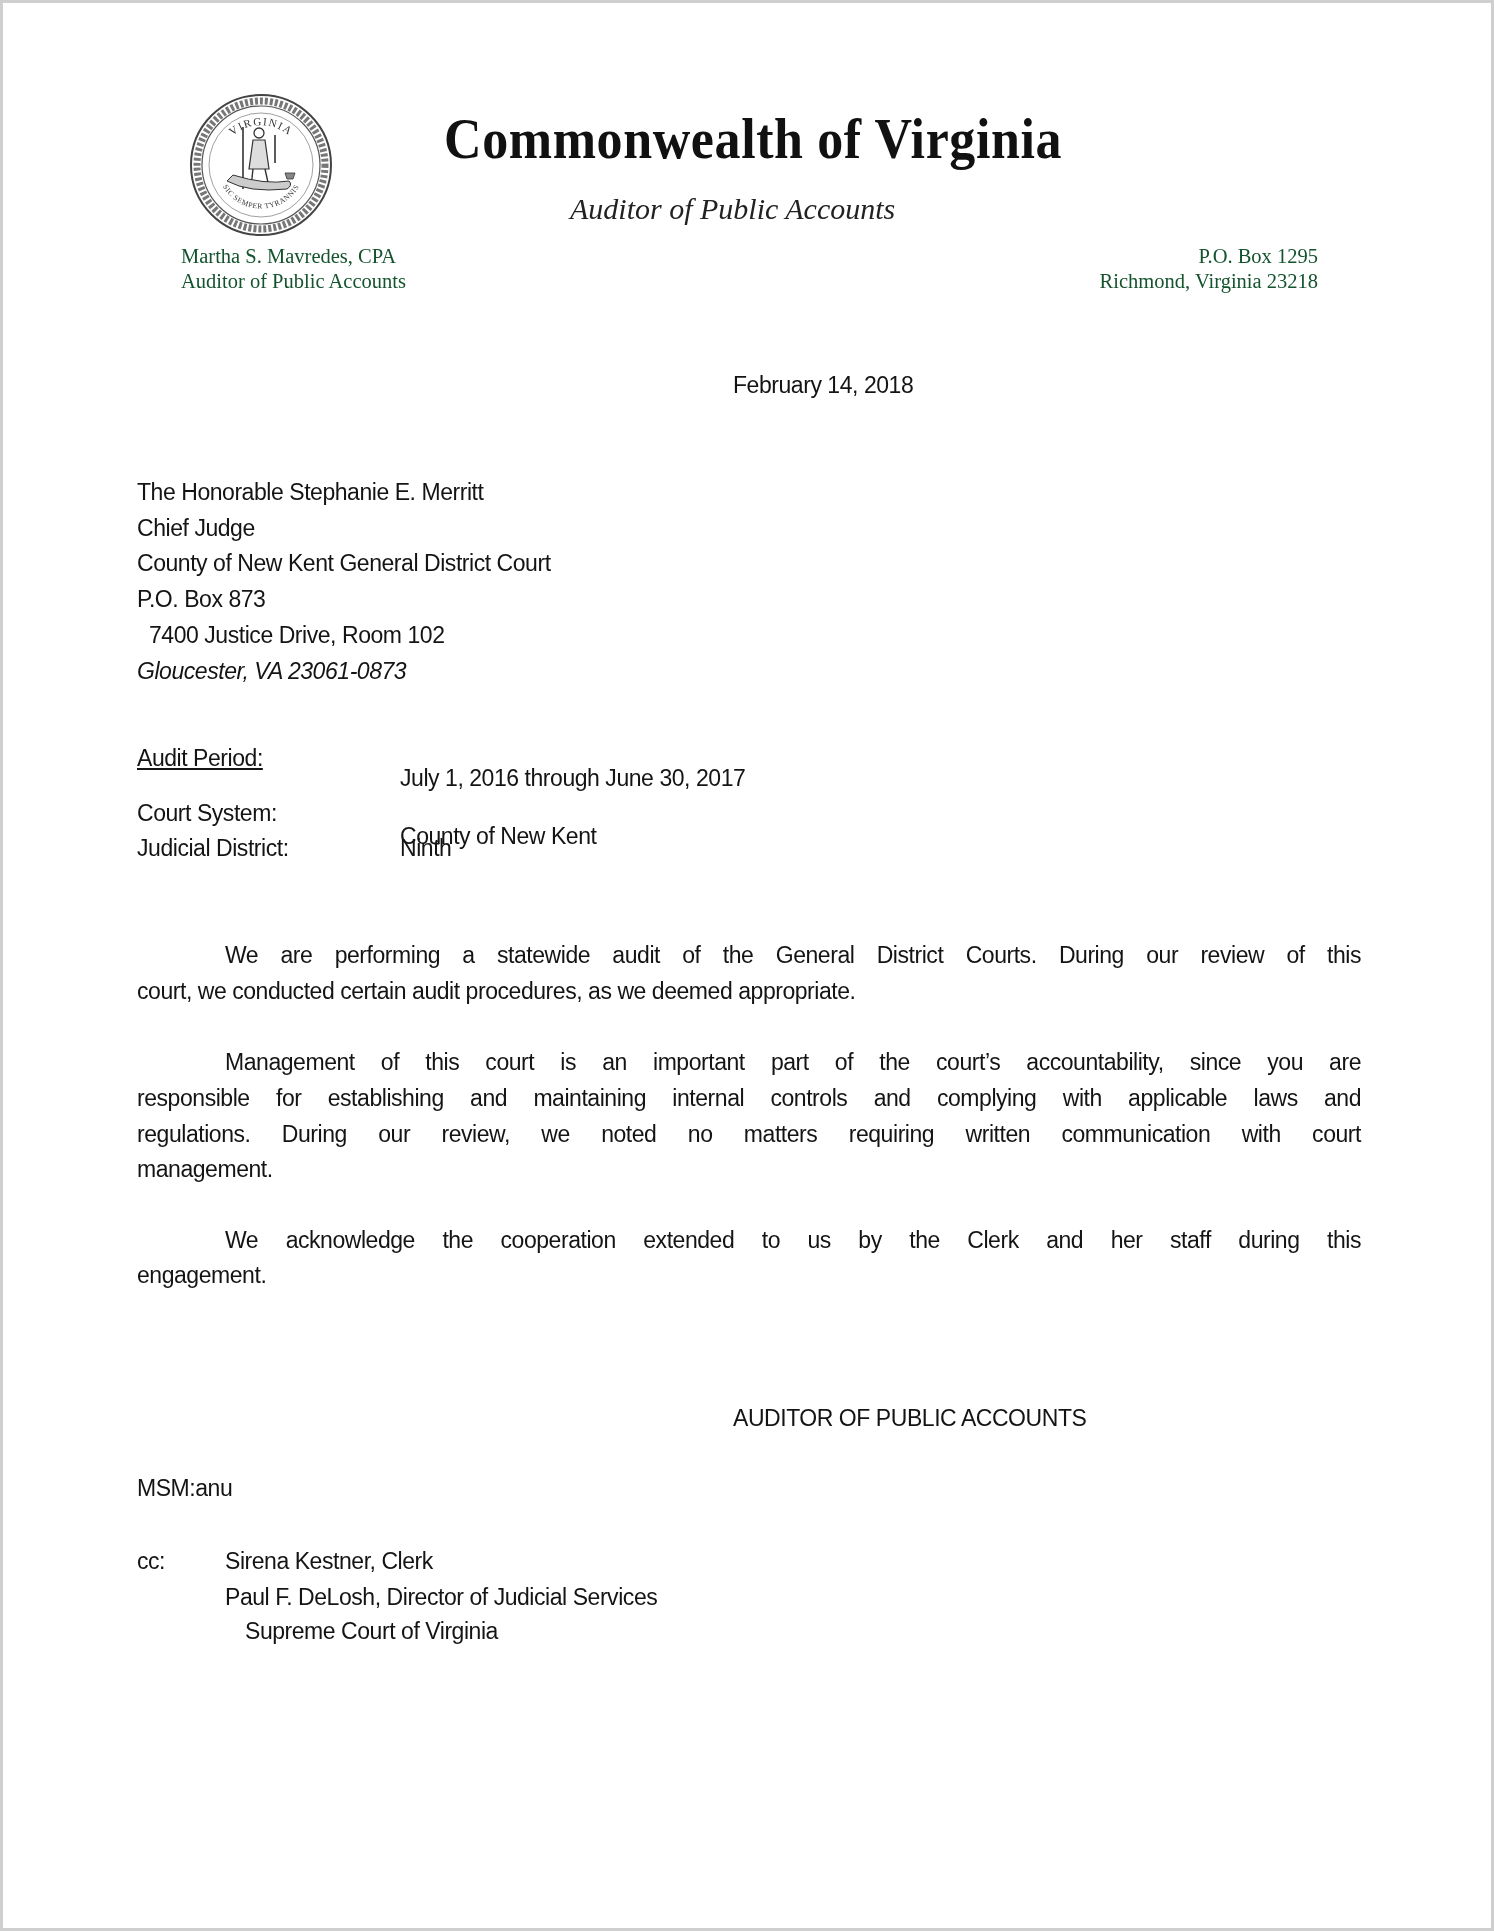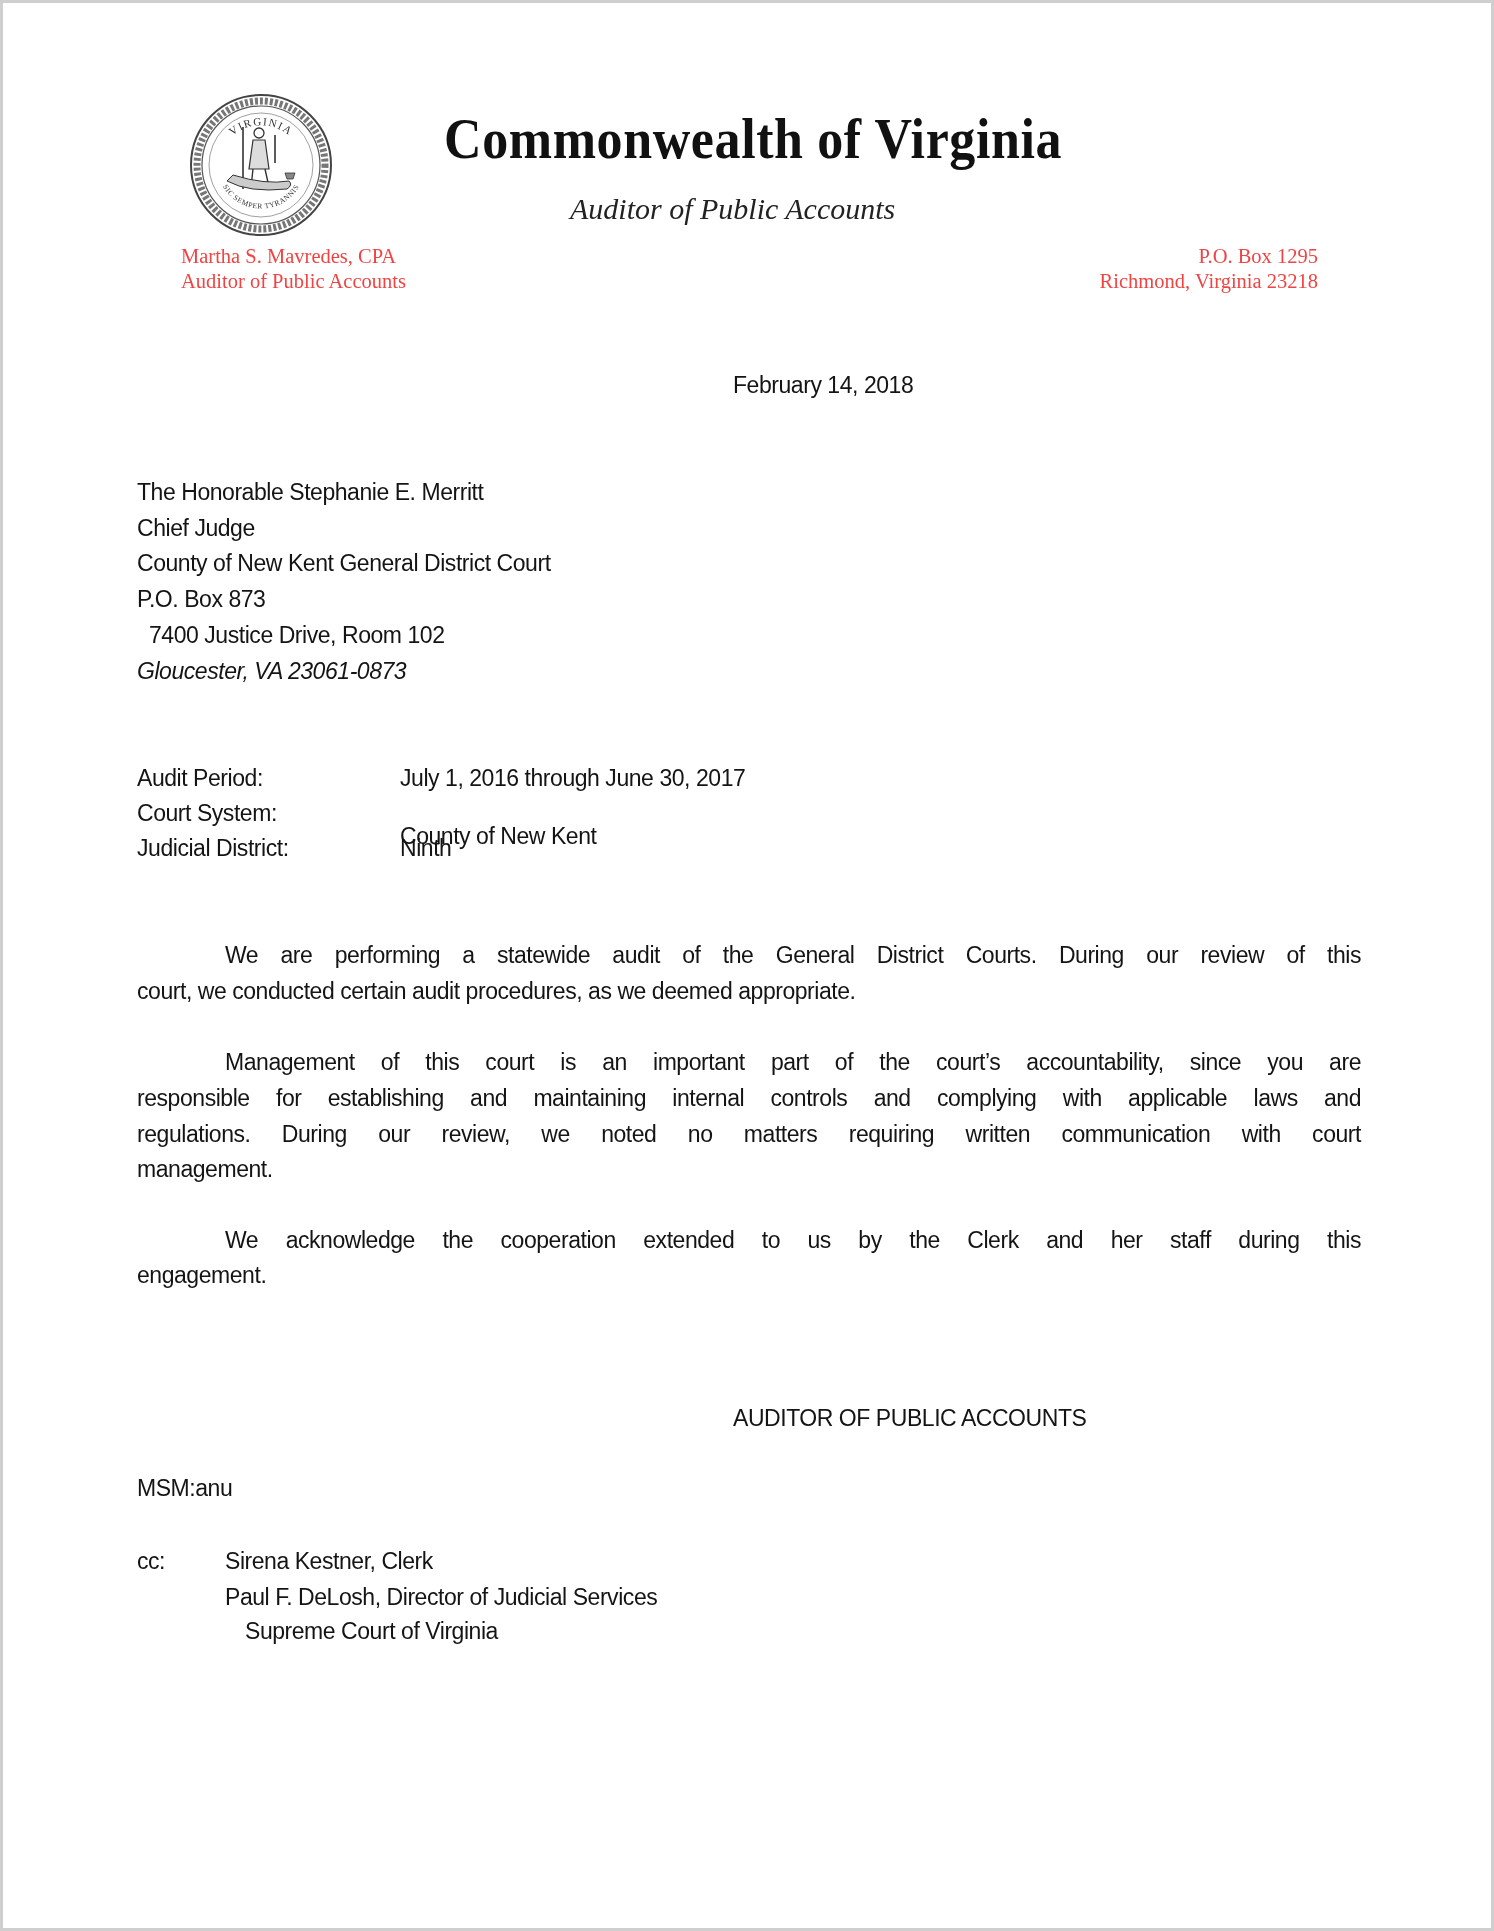--- a/index.html
+++ b/index.html
@@ -2,21 +2,21 @@
 <html><head>
 <meta charset="utf-8">
 <style>
   html, body { margin: 0; padding: 0; background: #ffffff; }
   body { width: 1494px; height: 1931px; position: relative; overflow: hidden; }
   .page {
     position: absolute; left: 0; top: 0; width: 1488px; height: 1925px;
     border: 3px solid #cfcfcf; background: #ffffff;
   }
   .abs { position: absolute; white-space: nowrap; }
-  .serif { font-family: "Liberation Serif", "DejaVu Serif", serif; color: #ef4444; }
+  .serif { font-family: "Liberation Serif", "DejaVu Serif", serif; color: #14532d; }
   .body-text {
     font-family: "Liberation Sans", "DejaVu Sans", sans-serif;
     font-size: 23px; line-height: 30px; color: #141414; letter-spacing: -0.45px;
   }
   .title {
     font-family: "Liberation Serif", "DejaVu Serif", serif;
     font-weight: bold; font-size: 52px; line-height: 60px; color: #111;
     letter-spacing: 0.6px; transform: scaleY(1.08); transform-origin: left top;
   }
   .subtitle { font-style: italic; font-size: 30px; line-height: 36px; color: #222; }
@@ -74,21 +74,21 @@
   <div>
     <div class="abs body-text" style="left:134px; top:474px;">The Honorable Stephanie E. Merritt</div>
     <div class="abs body-text" style="left:134px; top:510px;">Chief Judge</div>
     <div class="abs body-text" style="left:134px; top:545px;">County of New Kent General District Court</div>
     <div class="abs body-text" style="left:134px; top:581px;">P.O. Box 873</div>
     <div class="abs body-text" style="left:134px; top:617px;margin-left:12px;">7400 Justice Drive, Room 102</div>
     <div class="abs body-text" style="left:134px; top:653px;font-style:italic;">Gloucester, VA  23061-0873</div>
   </div>
 
   <div>
-    <div class="abs body-text label-col" style="top:760px;">Audit Period:</div>
+    <div class="abs body-text label-col" style="top:740px;text-decoration:underline;">Audit Period:</div>
     <div class="abs body-text value-col" style="top:760px;">July 1, 2016 through June 30, 2017</div>
     <div class="abs body-text label-col" style="top:795px;">Court System:</div>
     <div class="abs body-text value-col" style="top:795px;margin-top:23px;">County of New Kent</div>
     <div class="abs body-text label-col" style="top:830px;">Judicial District:</div>
     <div class="abs body-text value-col" style="top:830px;">Ninth</div>
   </div>
 
   <div>
     <div class="justify-line body-text indent" style="top:937px;">We are performing a statewide audit of the General District Courts.  During our review of this</div>
     <div class="abs body-text" style="left:134px; top:973px;">court, we conducted certain audit procedures, as we deemed appropriate.</div>

